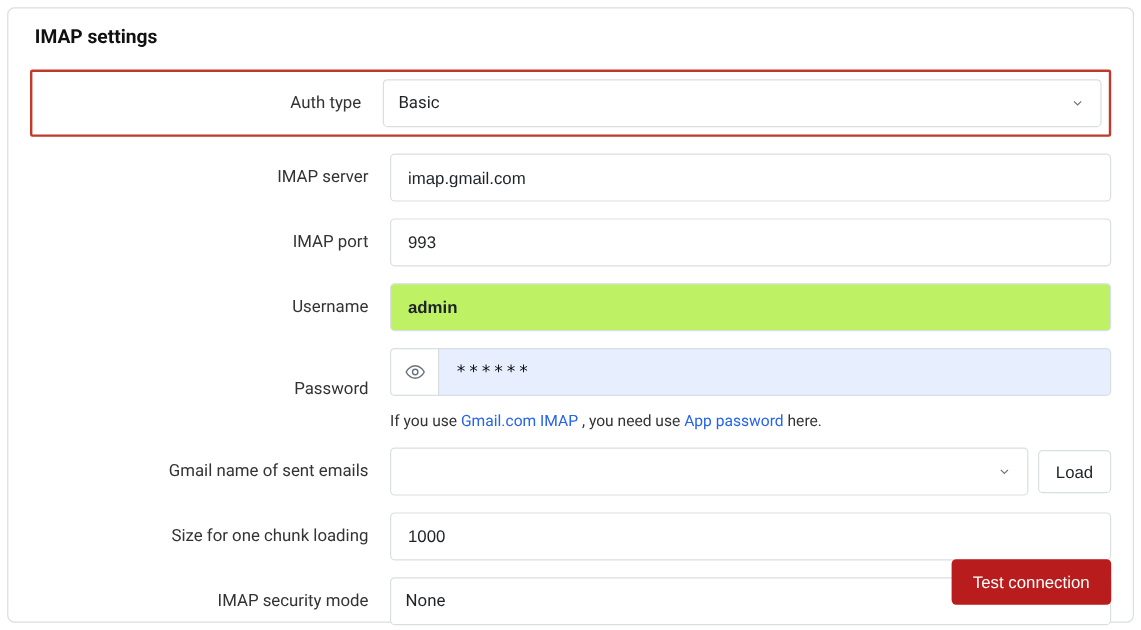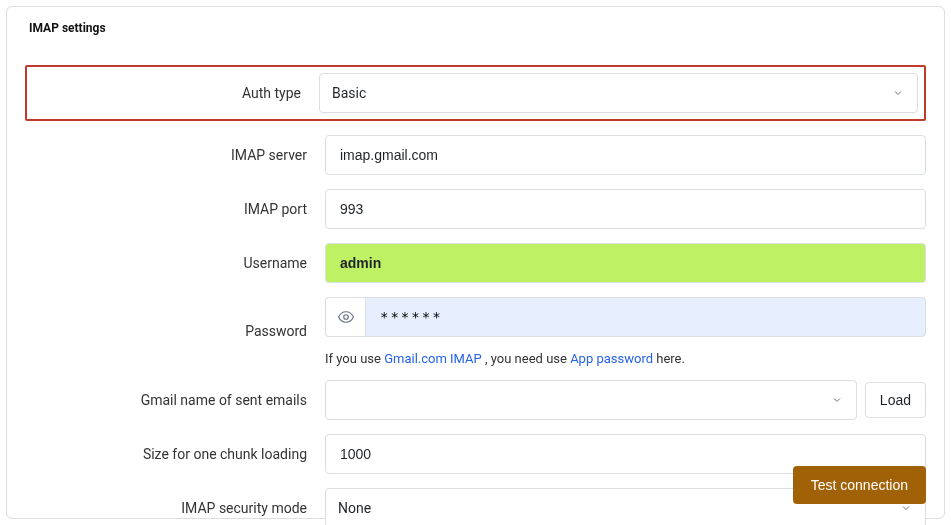--- a/index.html
+++ b/index.html
@@ -14,24 +14,24 @@
     padding: 6px;
   }
   .card {
     border: 1px solid #d9dee3;
     border-radius: 6px;
     padding: 14px 18px 18px 18px;
     height: 100%;
     position: relative;
   }
   .title {
-    font-size: 12px;
+    font-size: 16px;
     font-weight: 700;
     color: #111;
-    margin: 0 0 30px 4px;
+    margin: 0 0 18px 4px;
   }
   .row {
     display: flex;
     align-items: center;
     margin-bottom: 14px;
   }
   .row .label-col {
     width: 300px;
     padding-right: 18px;
     text-align: right;
@@ -132,21 +132,21 @@
     background: #fff;
     font-size: 14px;
     color: #1f2328;
     cursor: pointer;
   }
   .footer {
     position: absolute;
     right: 18px; bottom: 14px;
   }
   .primary-btn {
-    background: #a16207;
+    background: #b91c1c;
     color: #fff;
     border: none;
     border-radius: 4px;
     height: 38px;
     padding: 0 18px;
     font-size: 14px;
     cursor: pointer;
   }
   .sel-placeholder { color: #6b7280; }
 </style>

